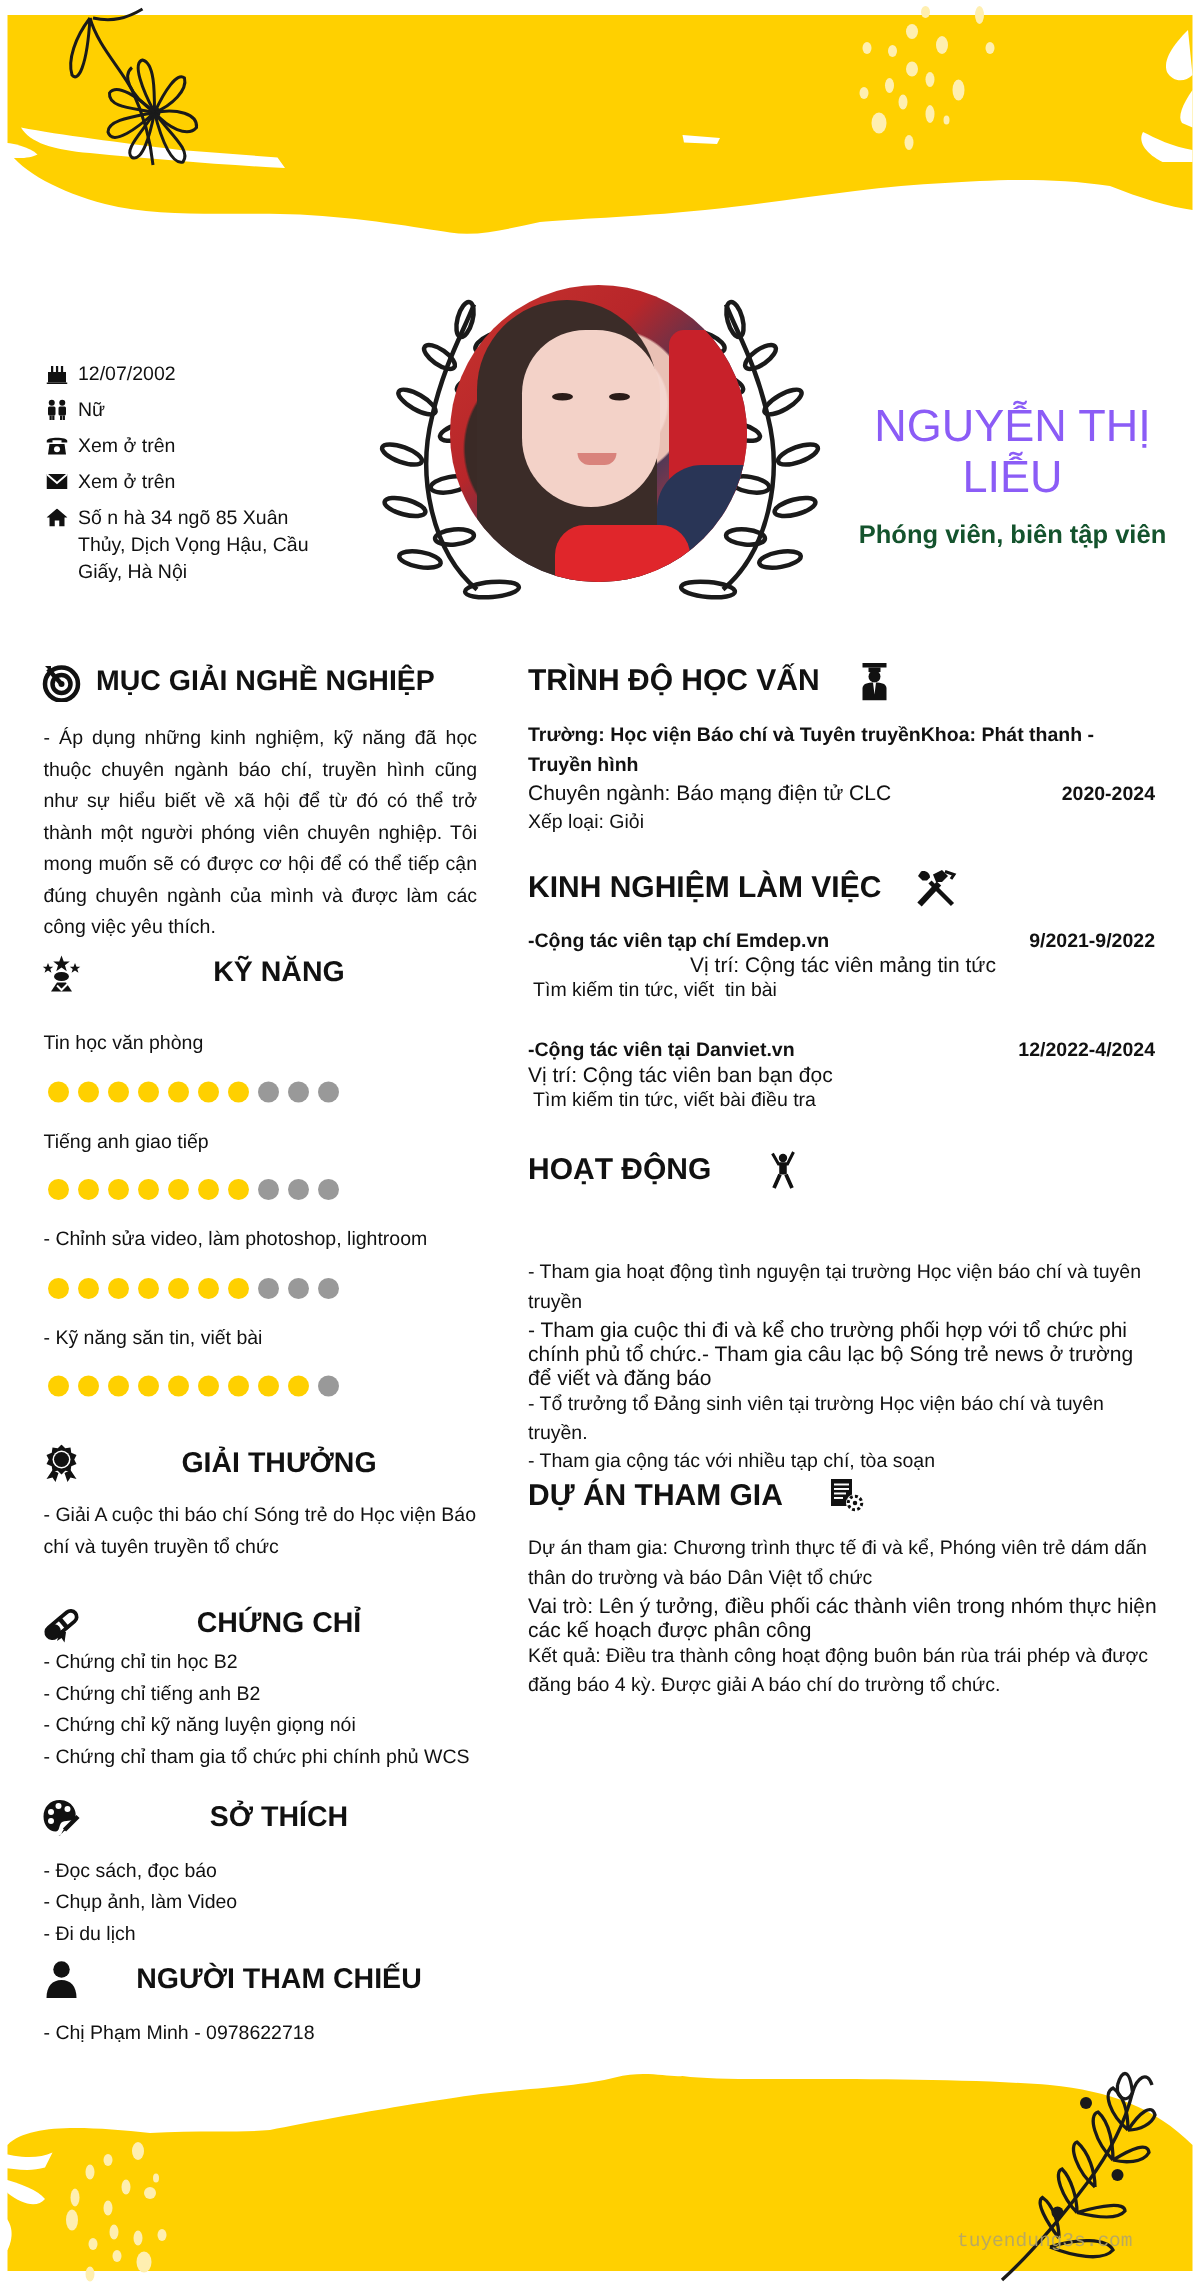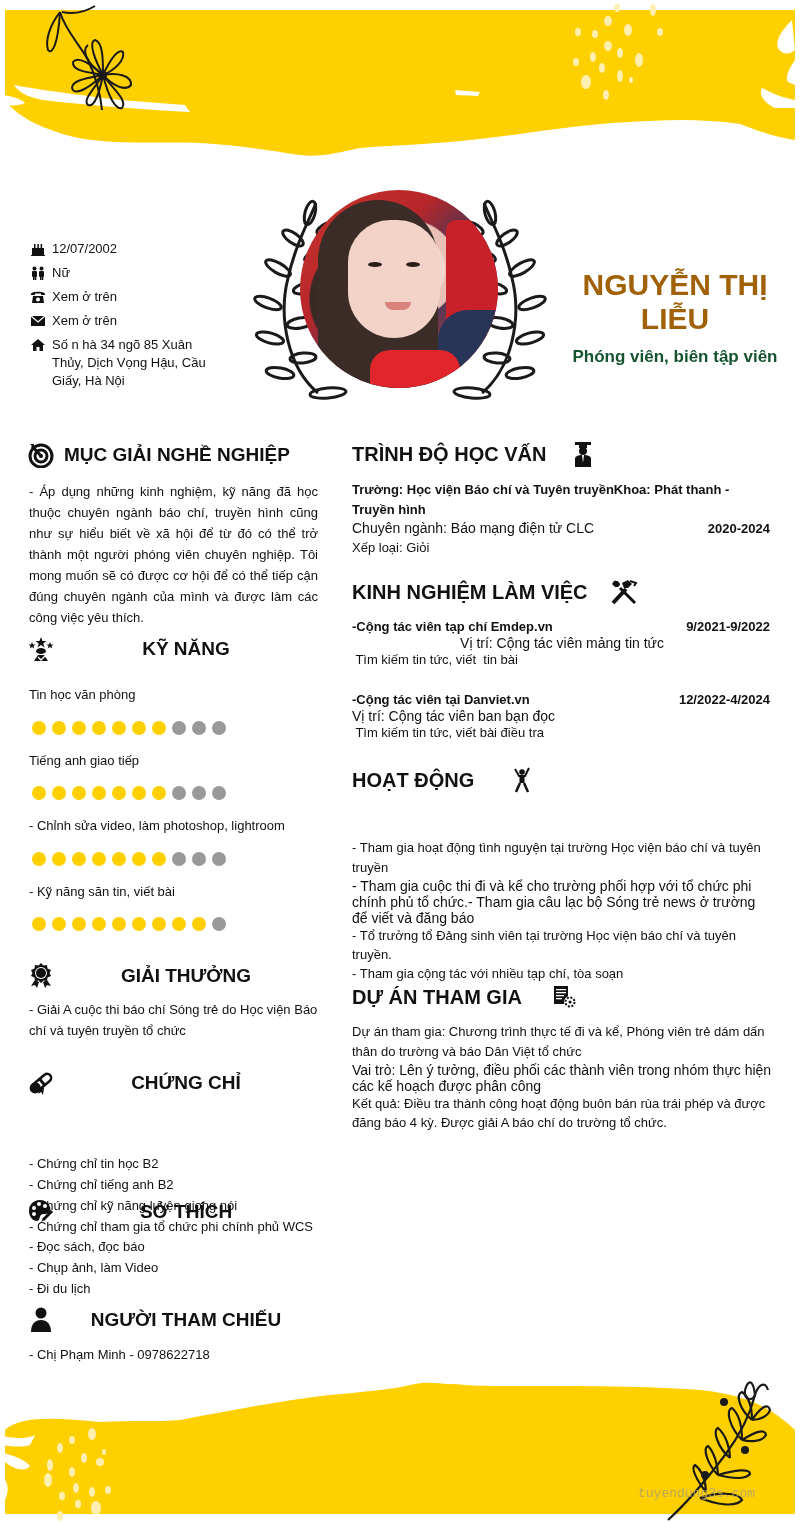--- a/index.html
+++ b/index.html
@@ -27,21 +27,21 @@
   .avatar .hair { position: absolute; left: 18px; top: 10px; width: 120px; height: 190px; border-radius: 60px 60px 20px 40px; background: #3b2c28; }
   .avatar .face { position: absolute; left: 48px; top: 30px; width: 92px; height: 118px; border-radius: 46px 46px 50px 50px; background: #f3d2c8; }
   .avatar .eye1, .avatar .eye2 { position: absolute; top: 72px; width: 14px; height: 5px; border-radius: 50%; background: #2a1c18; }
   .avatar .eye1 { left: 68px; } .avatar .eye2 { left: 106px; }
   .avatar .lips { position: absolute; left: 85px; top: 112px; width: 26px; height: 8px; border-radius: 0 0 13px 13px; background: #d9837c; }
   .avatar .shirt { position: absolute; left: 70px; top: 160px; width: 90px; height: 50px; background: #e0262b; border-radius: 20px 20px 0 0; }
   .avatar .seat { position: absolute; right: 0; top: 30px; width: 52px; height: 110px; background: #c8212a; border-radius: 10px; }
   .avatar .jacket { position: absolute; right: -10px; top: 120px; width: 70px; height: 90px; background: #293556; border-radius: 30px 0 0 0; }
 
   
-  .name { position: absolute; left: 566px; top: 268px; width: 218px; text-align: center; font-weight: bold; font-size: 30px; line-height: 34px; color: #a16207; }
+  .name { position: absolute; left: 566px; top: 268px; width: 218px; text-align: center; font-weight: normal; font-size: 30px; line-height: 34px; color: #8b5cf6; }
   .role { position: absolute; left: 560px; top: 346px; width: 230px; text-align: center; font-weight: bold; font-size: 17px; line-height: 22px; color: #14532d; }
 
   
   .sec-h { position: absolute; display: flex; align-items: center; font-weight: bold; color: #111; }
   .sec-h .hicon { display: inline-flex; align-items: center; justify-content: center; }
   .left-h { left: 28px; width: 290px; font-size: 19px; }
   .left-h .htext { flex: 1; text-align: center; }
   .right-h { left: 352px; font-size: 20px; }
 
   .para { position: absolute; font-size: 13px; color: #111; }
@@ -320,21 +320,21 @@
         <g transform="rotate(-40 13 13)">
           <rect x="1" y="9" width="24" height="8" rx="4" fill="none" stroke="#111" stroke-width="2.5"></rect>
           <rect x="1" y="9" width="10" height="8" rx="4" fill="#111"></rect>
           <rect x="13" y="8" width="3" height="10" fill="#111"></rect>
         </g>
         <path d="M12,17 L10,24 L13,22 L15,25 L16,18 Z" fill="#111"></path>
       </svg>
   </span>
   <span class="htext">CHỨNG CHỈ</span>
 </div>
-<div class="para left-col" style="top:1153px;">
+<div class="para left-col" style="top:1097px;">
   <span class="list-line">- Chứng chỉ tin học B2</span>
   <span class="list-line">- Chứng chỉ tiếng anh B2</span>
   <span class="list-line">- Chứng chỉ kỹ năng luyện giọng  nói</span>
   <span class="list-line">- Chứng chỉ tham gia tổ chức phi chính phủ WCS</span>
 </div>
 
 <div class="sec-h left-h" style="top:1199px;">
   <span class="hicon" style="width:26px;height:26px;">
     <svg width="26" height="26" viewBox="0 0 26 26">
         <path d="M12,1 C5,1 1,6 1,12 C1,18 5,22 9,22 C12,22 11,18 13,16 C15,14 20,16 22,13 C24,9 20,1 12,1 Z" fill="#111"></path>

